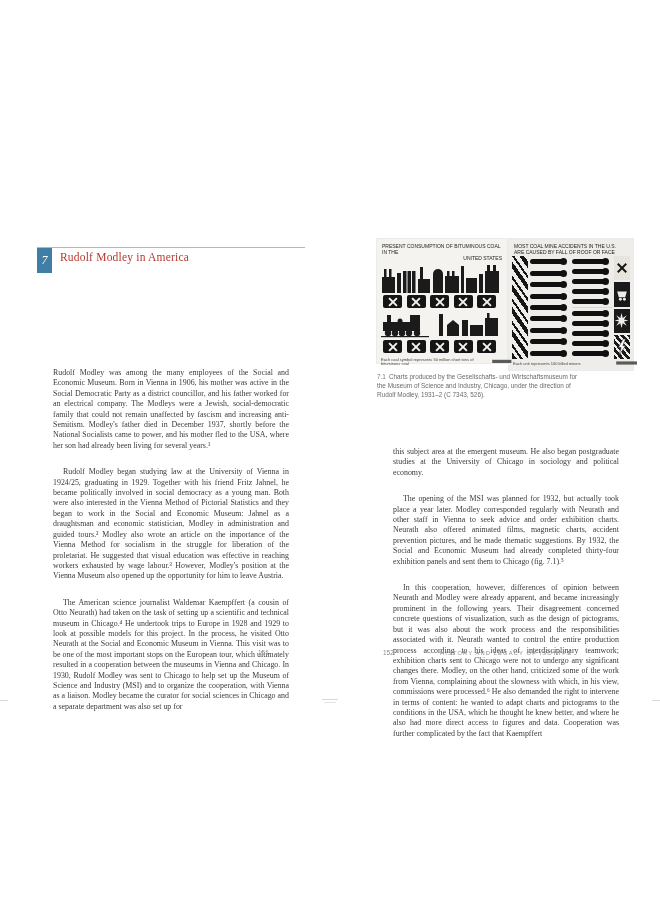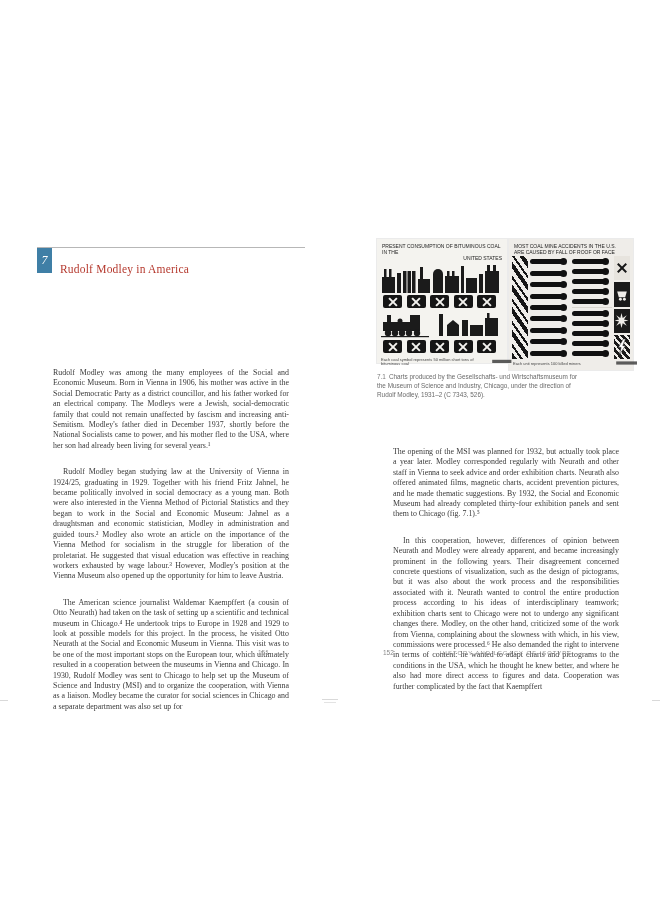--- a/index.html
+++ b/index.html
@@ -11,21 +11,20 @@
   
   .chapter-rule { position:absolute; left:37px; top:247px; width:268px; height:1px; background:#b7b7b7; }
   .chapter-no {
     position:absolute; left:37px; top:248px; width:15px; height:25px;
     background:#3f7fa6; color:#ffffff; font-style:italic; font-size:12px;
     text-align:center; line-height:24px;
   }
   .chapter-title {
     position:absolute; left:60px; top:251px; font-size:11.5px; color:#b5392e;
     letter-spacing:0.2px;
-    margin-top:12px;
   }
 
   
   .body-col { position:absolute; font-size:7.9px; line-height:10.4px; color:#3a3a3a; text-align:justify; }
   .body-col p { margin:16px; }
   .body-col p + p { text-indent:10px; }
   .left-body  { left:37px;  top:352px; width:268px; }
   .right-body { left:377px; top:431px; width:258px; }
 
   
@@ -248,20 +247,21 @@
         <span class="credit-mark"></span>
       </div>
     </div>
   </div>
 
   <div class="fig-caption">
     <span class="lbl">7.1</span><span>Charts produced by the Gesellschafts- und Wirtschaftsmuseum for the Museum of Science and Industry, Chicago, under the direction of Rudolf Modley, 1931–2 (C 7343, 526).</span>
   </div>
 
   <div class="body-col right-body">
+    <p>this subject area at the emergent museum. He also began postgraduate studies at the University of Chicago in sociology and political economy.</p>
     <p>The opening of the MSI was planned for 1932, but actually took place a year later. Modley corresponded regularly with Neurath and other staff in Vienna to seek advice and order exhibition charts. Neurath also offered animated films, magnetic charts, accident prevention pictures, and he made thematic suggestions. By 1932, the Social and Economic Museum had already completed thirty-four exhibition panels and sent them to Chicago (fig. 7.1).⁵</p>
     <p>In this cooperation, however, differences of opinion between Neurath and Modley were already apparent, and became increasingly prominent in the following years. Their disagreement concerned concrete questions of visualization, such as the design of pictograms, but it was also about the work process and the responsibilities associated with it. Neurath wanted to control the entire production process according to his ideas of interdisciplinary teamwork; exhibition charts sent to Chicago were not to undergo any significant changes there. Modley, on the other hand, criticized some of the work from Vienna, complaining about the slowness with which, in his view, commissions were processed.⁶ He also demanded the right to intervene in terms of content: he wanted to adapt charts and pictograms to the conditions in the USA, which he thought he knew better, and where he also had more direct access to figures and data. Cooperation was further complicated by the fact that Kaempffert</p>
   </div>
 
   <div class="pageno pn-left">151</div>
   <div class="pageno pn-right">152</div>
   <div class="running-footer">HISTORY AND LEGACY OF ISOTYPE</div>
 
   <div class="curl curl-l"></div>
   <div class="curl curl-c1"></div>

